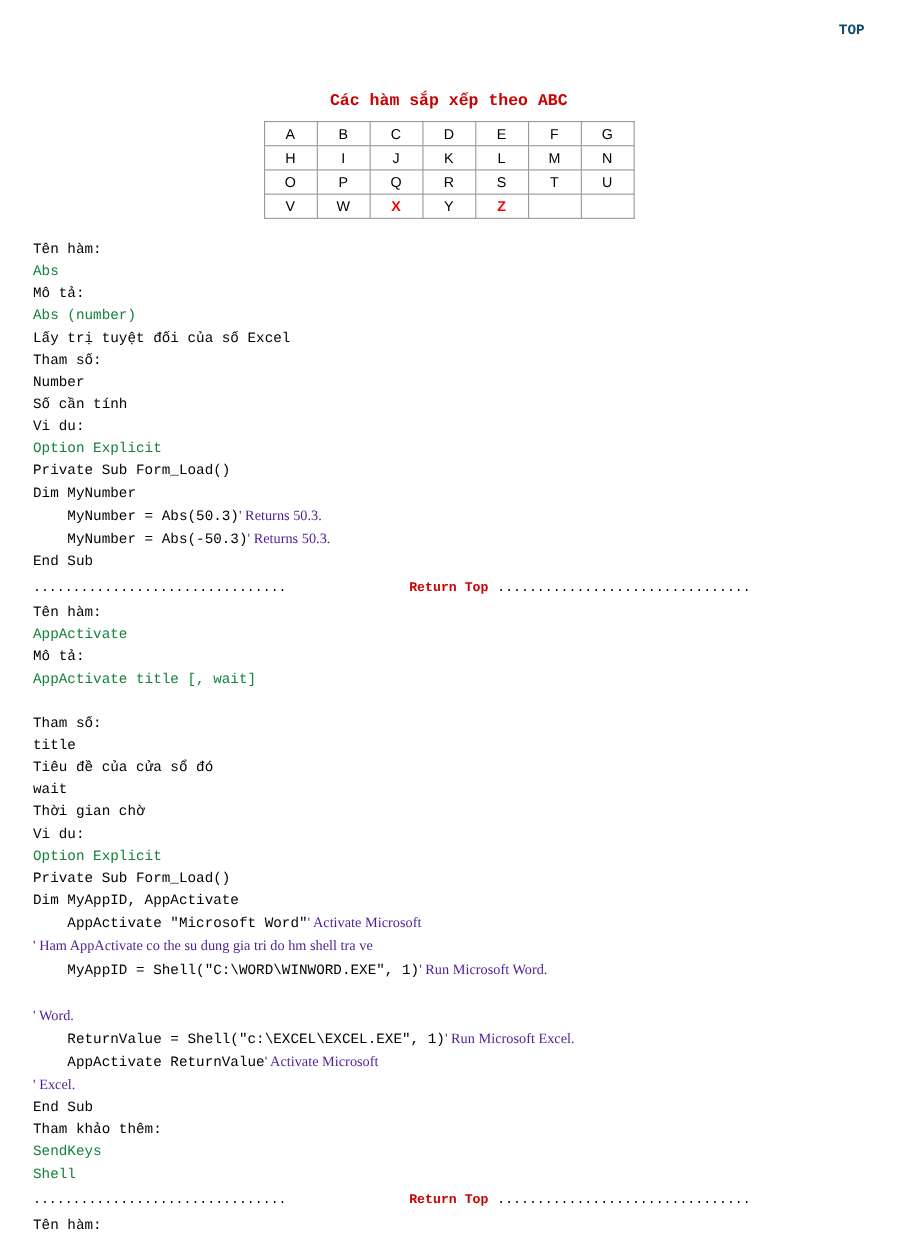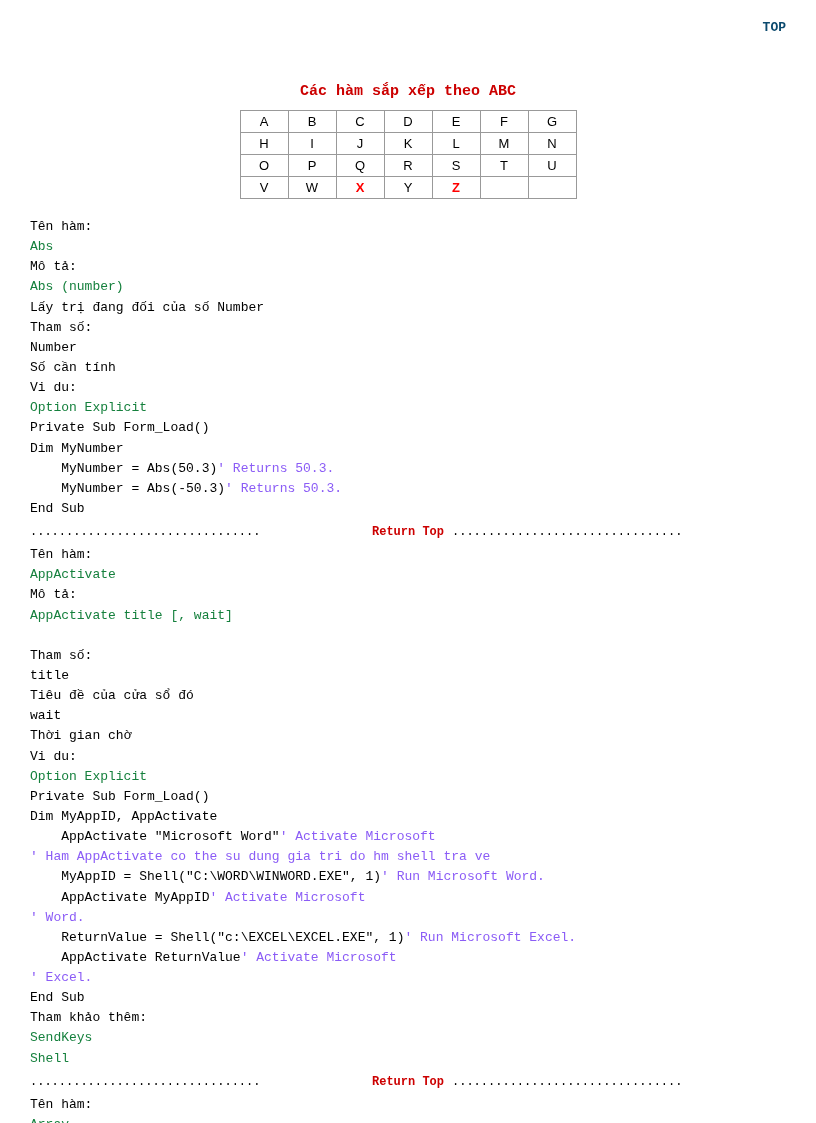--- a/index.html
+++ b/index.html
@@ -53,21 +53,21 @@
       margin-bottom: 2px;
       line-height: 1.55;
     }
 
     .label-bold {
       font-weight: normal;
       color: #000000;
     }
 
     .blue { color: #15803d; }
-    .green { color: #8b5cf6; }
+    .green { color: #4c1d95; font-family: Liberation Serif, serif; }
 
     .return-top-line {
       display: flex;
       align-items: center;
       margin: 6px 0;
       color: #000;
       font-size: 12px;
     }
     .return-top-line .dots {
       flex: 1;
@@ -134,21 +134,21 @@
     <td></td>
   </tr>
 </tbody>
   </table>
 
 <div class="section">
   <span class="label-bold">Tên hàm:</span><br>
   <span class="blue">Abs</span><br>
   <span class="label-bold">Mô tả:</span><br>
   <span class="blue">Abs (number)</span><br>
-  <span>Lấy trị đang đối của số Number</span><br>
+  <span>Lấy trị tuyệt đối của số Excel</span><br>
   <span class="label-bold">Tham số:</span><br>
   <span>Number</span><br>
   <span>Số cần tính</span><br>
   <span class="label-bold">Vi du:</span><br>
   <span class="blue">Option Explicit</span><br>
   <span>Private Sub Form_Load()</span><br>
   <span>Dim MyNumber</span><br>
   <span>&nbsp;&nbsp;&nbsp;&nbsp;MyNumber = Abs(50.3)<span class="green">' Returns 50.3.</span></span><br>
   <span>&nbsp;&nbsp;&nbsp;&nbsp;MyNumber = Abs(-50.3)<span class="green">' Returns 50.3.</span></span><br>
   <span>End Sub</span><br>
@@ -171,21 +171,21 @@
   <span>Tiêu đề của cửa sổ đó</span><br>
   <span>wait</span><br>
   <span>Thời gian chờ</span><br>
   <span class="label-bold">Vi du:</span><br>
   <span class="blue">Option Explicit</span><br>
   <span>Private Sub Form_Load()</span><br>
   <span>Dim MyAppID, AppActivate</span><br>
   <span>&nbsp;&nbsp;&nbsp;&nbsp;AppActivate "Microsoft Word"<span class="green">' Activate Microsoft</span></span><br>
   <span class="green">' Ham AppActivate co the su dung gia tri do hm shell tra ve</span><br>
   <span>&nbsp;&nbsp;&nbsp;&nbsp;MyAppID = Shell("C:\WORD\WINWORD.EXE", 1)<span class="green">' Run Microsoft Word.</span></span><br>
-  <span>&nbsp;&nbsp;&nbsp;&nbsp;AppActivate MyAppID<span class="green">' Activate Microsoft</span></span><br>
+  <br>
   <span class="green">' Word.</span><br>
   <span>&nbsp;&nbsp;&nbsp;&nbsp;ReturnValue = Shell("c:\EXCEL\EXCEL.EXE", 1)<span class="green">' Run Microsoft Excel.</span></span><br>
   <span>&nbsp;&nbsp;&nbsp;&nbsp;AppActivate ReturnValue<span class="green">' Activate Microsoft</span></span><br>
   <span class="green">' Excel.</span><br>
   <span>End Sub</span><br>
   <span class="label-bold">Tham khảo thêm:</span><br>
   <span class="blue">SendKeys</span><br>
   <span class="blue">Shell</span><br>
 </div>
 

